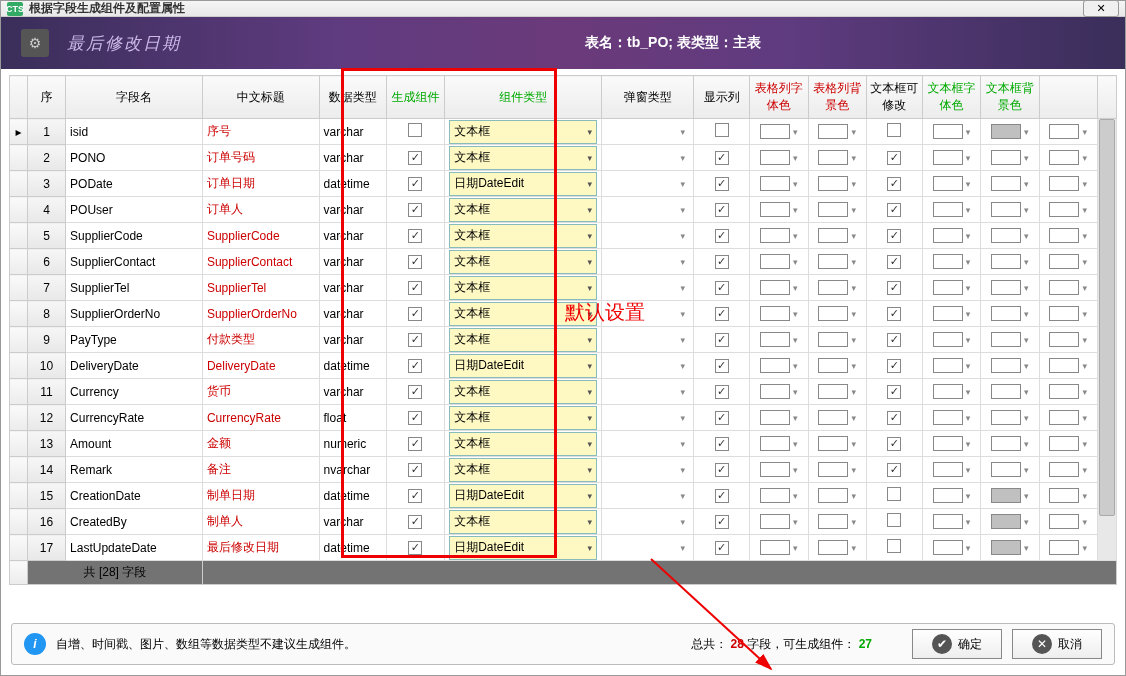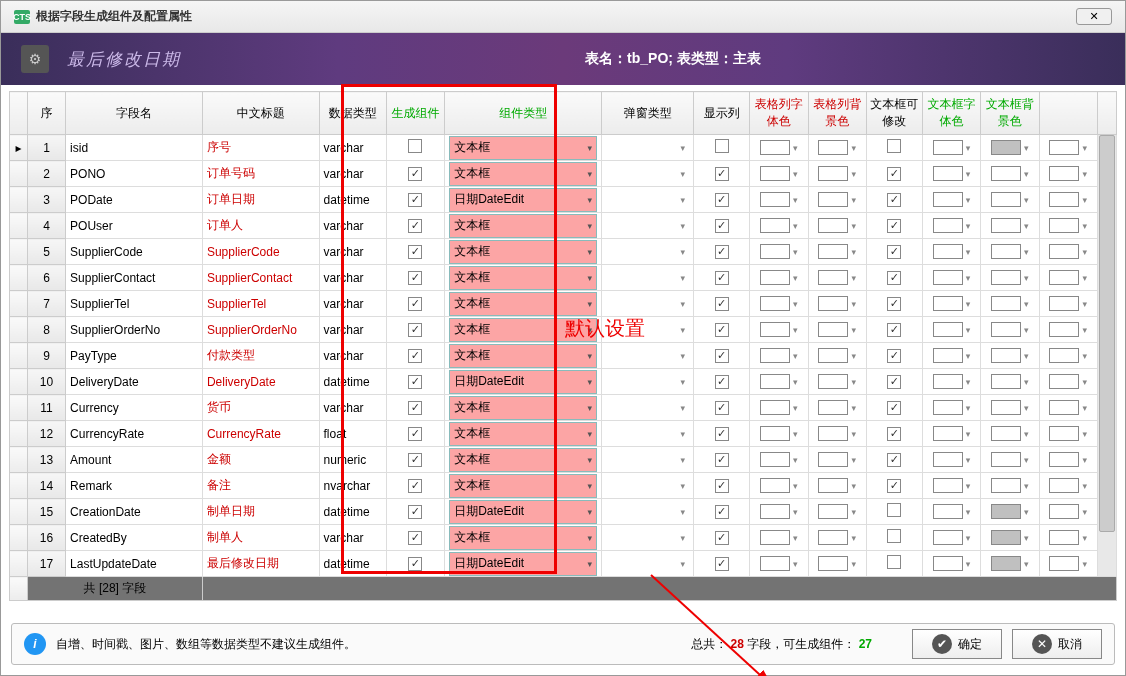--- a/index.html
+++ b/index.html
@@ -1,39 +1,39 @@
 <!DOCTYPE html>
 <html><head>
 <meta charset="utf-8">
 <style>
 * { box-sizing: border-box; margin: 0; padding: 0; }
 body { font-family: "Microsoft YaHei", Arial, sans-serif; font-size: 12px; background: #fff; }
 .window { width: 1126px; height: 676px; border: 1px solid #999; position: relative; background: #fff; }
-.titlebar { height: 32px; background: linear-gradient(#f5f5f5,#e8e8e8); border-bottom: 1px solid #ccc; display: flex; align-items: center; padding: 0 13px; }
+.titlebar { height: 16px; background: linear-gradient(#f5f5f5,#e8e8e8); border-bottom: 1px solid #ccc; display: flex; align-items: center; padding: 0 6px; }
 .titlebar .logo { width: 16px; height: 14px; background: #3a6; color: #fff; font-size: 9px; font-weight: bold; display: flex; align-items: center; justify-content: center; margin-right: 6px; border-radius: 2px; }
 .titlebar .title { font-weight: bold; color: #333; }
 .titlebar .close-btn { margin-left: auto; width: 36px; height: 17px; border: 1px solid #999; border-radius: 3px; background: #f0f0f0; display: flex; align-items: center; justify-content: center; font-size: 11px; cursor: pointer; }
 .header { height: 52px; background: linear-gradient(90deg,#3a2e5a,#5f3b7f 30%,#6b3a7a 50%,#5f3b7f 70%,#3a2e5a); display: flex; align-items: center; color: #fff; padding: 0 20px; }
 .gear-icon { width: 28px; height: 28px; background: #555; border-radius: 3px; margin-right: 18px; display: flex; align-items: center; justify-content: center; font-size: 14px; color: #ccc; }
 .motto { color: #cbb9e8; font-size: 17px; font-style: italic; margin-right: 60px; letter-spacing: 2px; }
 .table-info { flex: 1; text-align: center; font-size: 14px; font-weight: bold; }
 .brand { font-size: 18px; color: #fff; }
 .brand .ver { font-size: 14px; color: #d0c0e8; }
 .grid-wrap { padding: 6px 8px 0 8px; }
 .grid { border: 1px solid #a8a8a8; width: 100%; border-collapse: collapse; table-layout: fixed; position: relative; }
 .grid th { background: linear-gradient(#fafafa,#ececec); border: 1px solid #ccc; padding: 4px 2px; font-weight: normal; height: 38px; vertical-align: middle; font-size: 12px; text-align: center; }
 .grid td { border: 1px solid #ddd; padding: 0 4px; height: 26px; vertical-align: middle; white-space: nowrap; overflow: hidden; }
 .grid .indicator { width: 16px; background: linear-gradient(#fafafa,#ececec); border: 1px solid #ccc; text-align: center; }
 .grid .rownum { width: 34px; background: linear-gradient(#f6f6f6,#e8e8e8); border: 1px solid #ccc; text-align: center; }
 .red-text { color: #c00; }
 .green-head { color: #0a0; }
 col.c-ind{width:16px} col.c-num{width:34px} col.c-fn{width:122px} col.c-cn{width:104px} col.c-dt{width:60px}
 col.c-gen{width:52px} col.c-ct{width:140px} col.c-pop{width:82px} col.c-show{width:50px}
 col.c-pc1{width:52px} col.c-pc2{width:52px} col.c-edit{width:50px} col.c-pc3{width:52px} col.c-pc4{width:52px} col.c-pc5{width:52px} col.c-scroll{width:17px}
-.combo { height: 24px; background: #fca5a5; border: 1px solid #8bb; display: flex; align-items: center; padding: 0 4px; position: relative; cursor: pointer; }
+.combo { height: 24px; background: #fef9c3; border: 1px solid #8bb; display: flex; align-items: center; padding: 0 4px; position: relative; cursor: pointer; }
 .combo .arr { position: absolute; right: 4px; font-size: 9px; color: #555; }
 .combo-plain { height: 22px; border: none; display: flex; align-items: center; justify-content: flex-end; padding: 0 4px; cursor: pointer; }
 .combo-plain .arr { font-size: 9px; color: #888; }
 .chk { width: 14px; height: 14px; border: 1px solid #888; background: #fff; display: inline-flex; align-items: center; justify-content: center; font-size: 11px; color: #333; cursor: pointer; margin: 0 auto; }
 .chk.checked::after { content: "✓"; }
 .swatch { width: 30px; height: 15px; border: 1px solid #888; background: #fff; display: inline-block; vertical-align: middle; cursor: pointer; }
 .swatch.gray { background: #c0c0c0; }
 .swatch-cell { display: flex; align-items: center; justify-content: center; gap: 3px; }
 .swatch-cell .arr { font-size: 9px; color: #888; }
 .center { text-align: center; }

